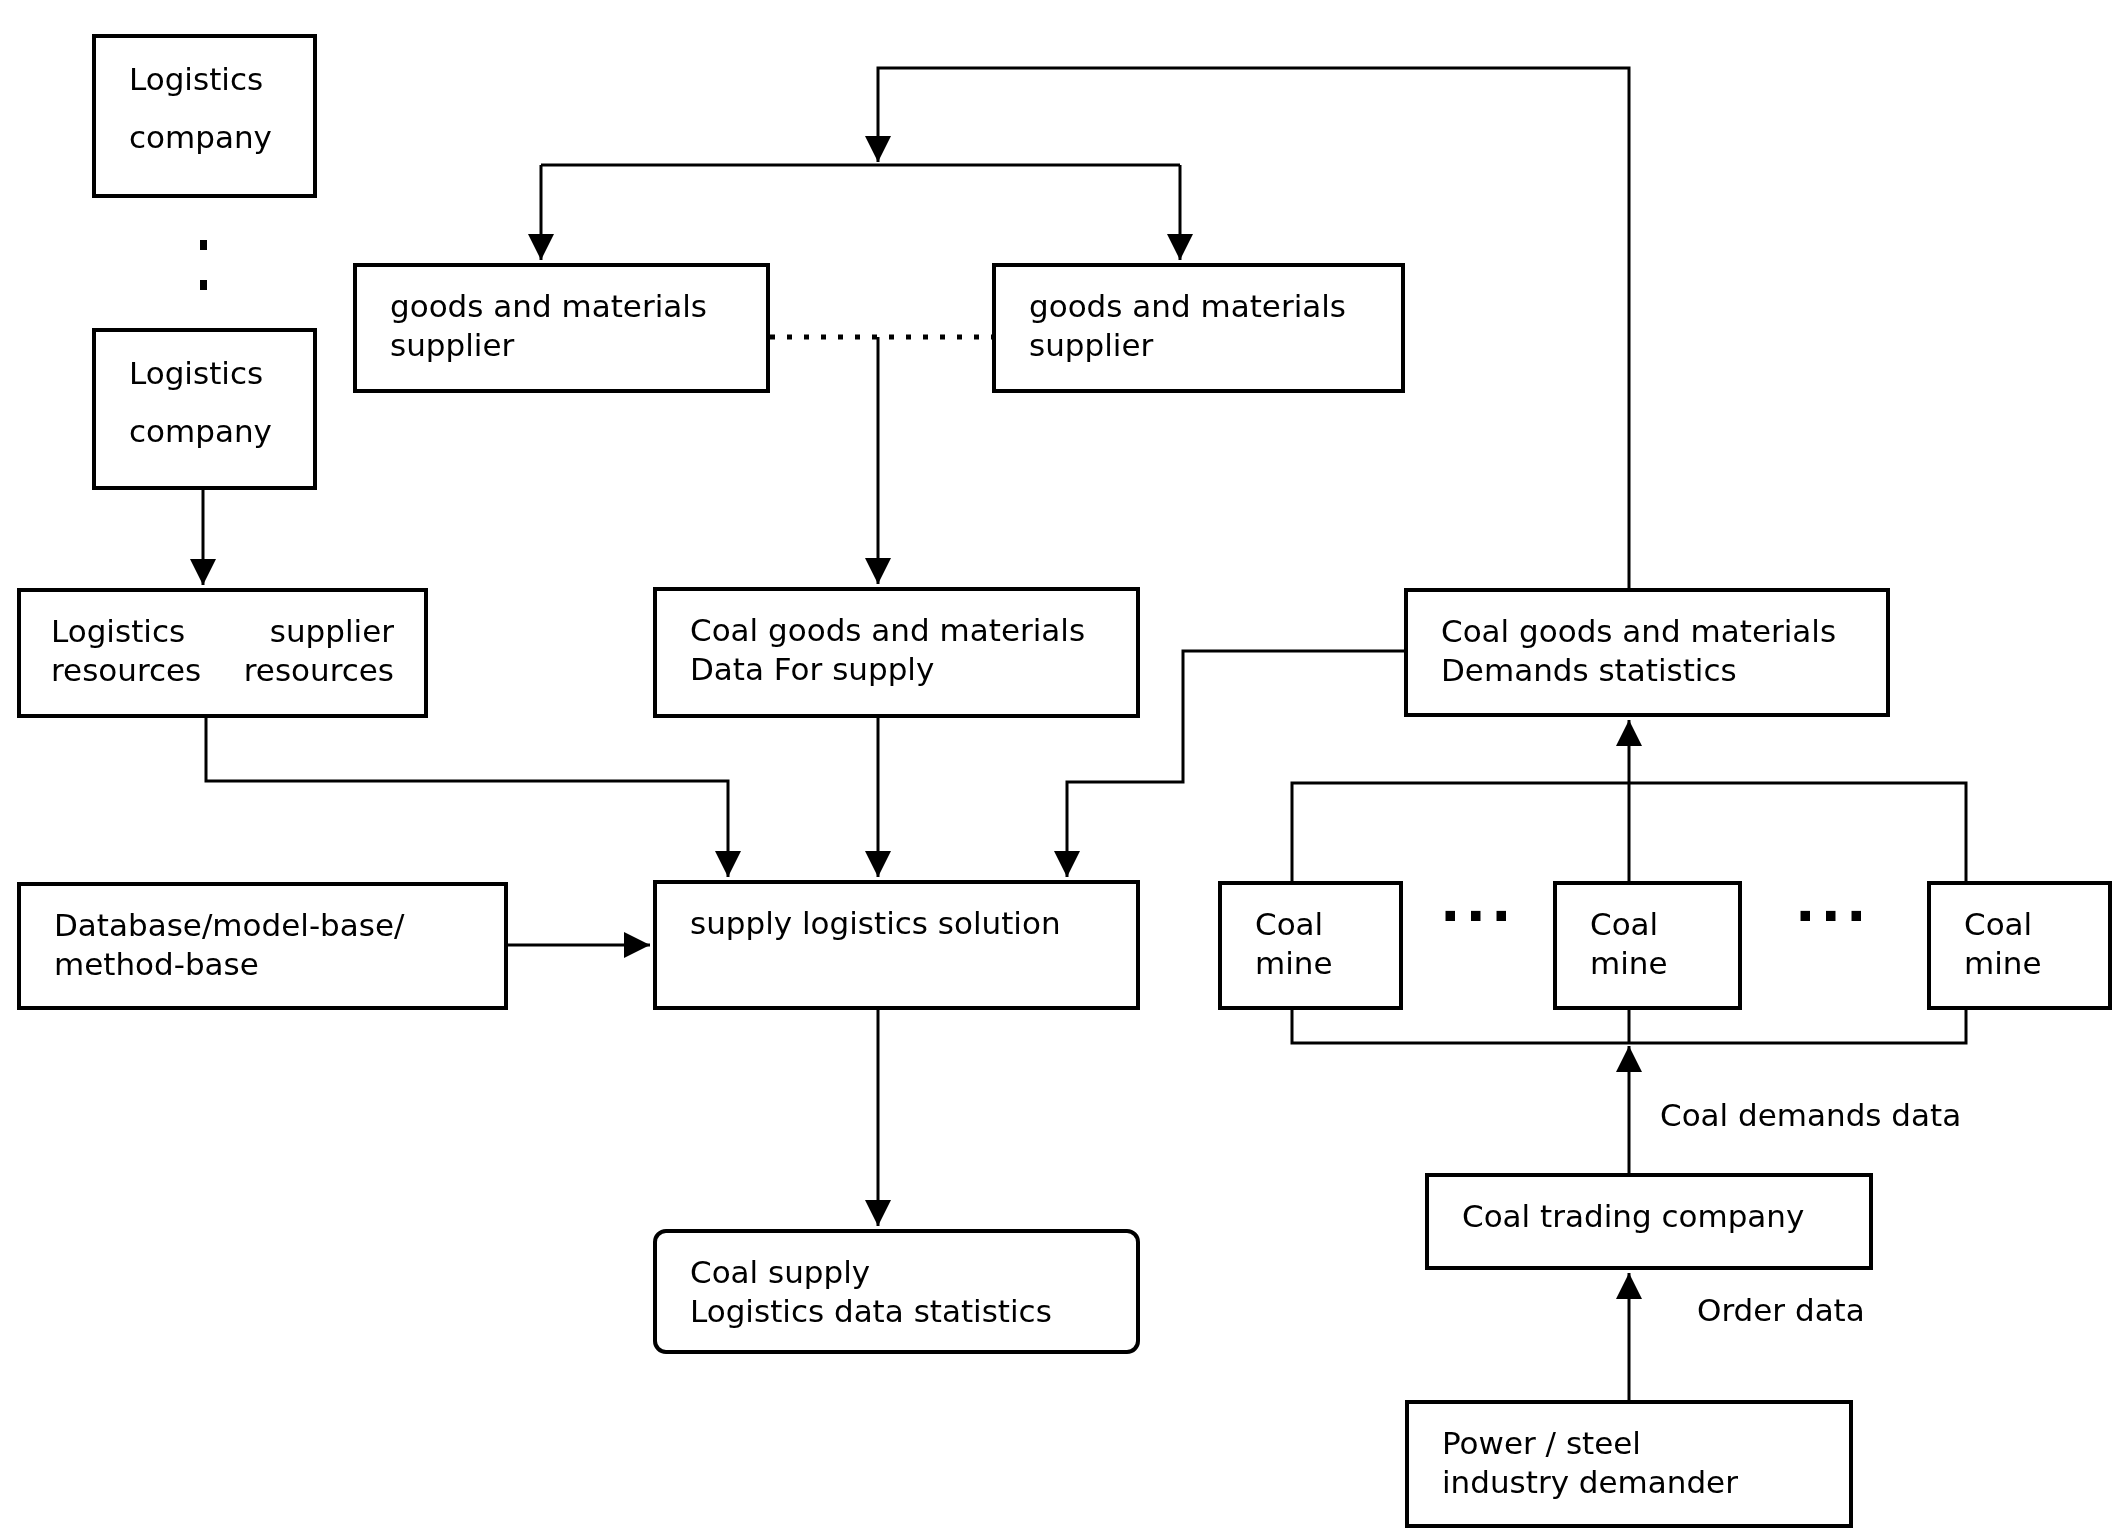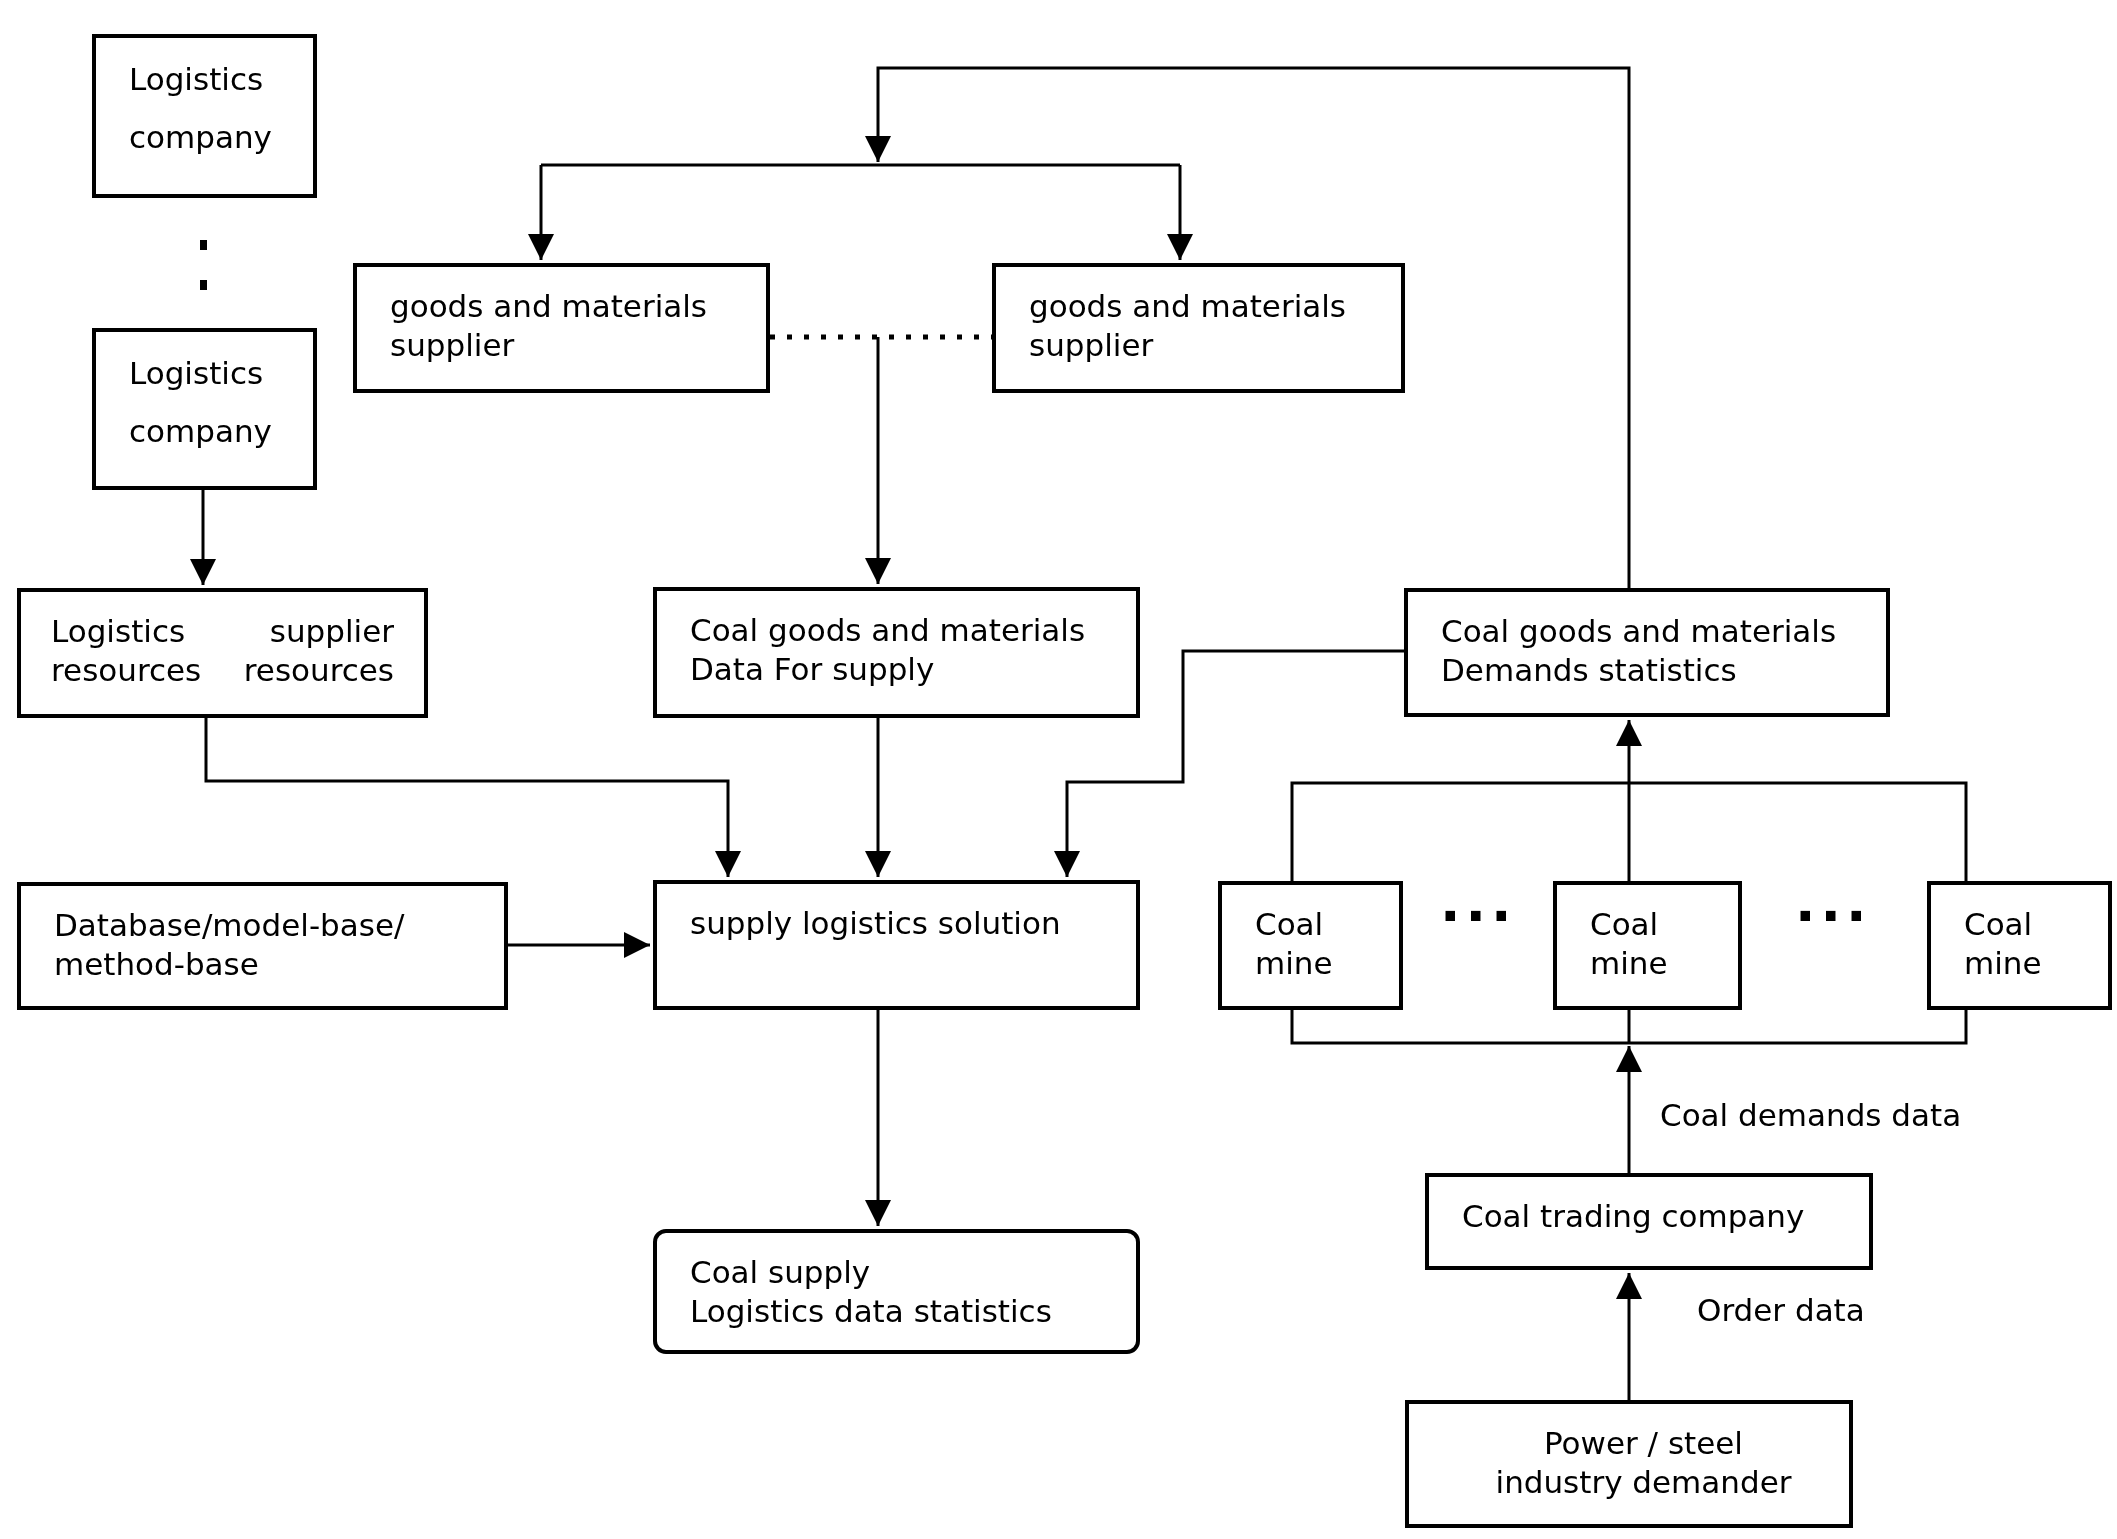--- a/index.html
+++ b/index.html
@@ -158,21 +158,21 @@
 
   <div class="node" style="left:1927px;top:881px;width:185px;height:129px;">
     <span>Coal</span>
     <span>mine</span>
   </div>
 
   <div class="node" style="left:1405px;top:1173px;width:448px;height:97px;margin-left:20px;">
     <span>Coal trading company</span>
   </div>
 
-  <div class="node" style="left:1405px;top:1400px;width:448px;height:128px;text-align:center;">
+  <div class="node" style="left:1405px;top:1400px;width:448px;height:128px;">
     <span>Power / steel</span>
     <span>industry demander</span>
   </div>
 
   <div class="ellipsis" style="left:1440px;top:876px;">...</div>
   <div class="ellipsis" style="left:1795px;top:876px;">...</div>
 
   <div class="label" style="left:1660px;top:1095px;">Coal demands data</div>
   <div class="label" style="left:1697px;top:1290px;">Order data</div>
 

